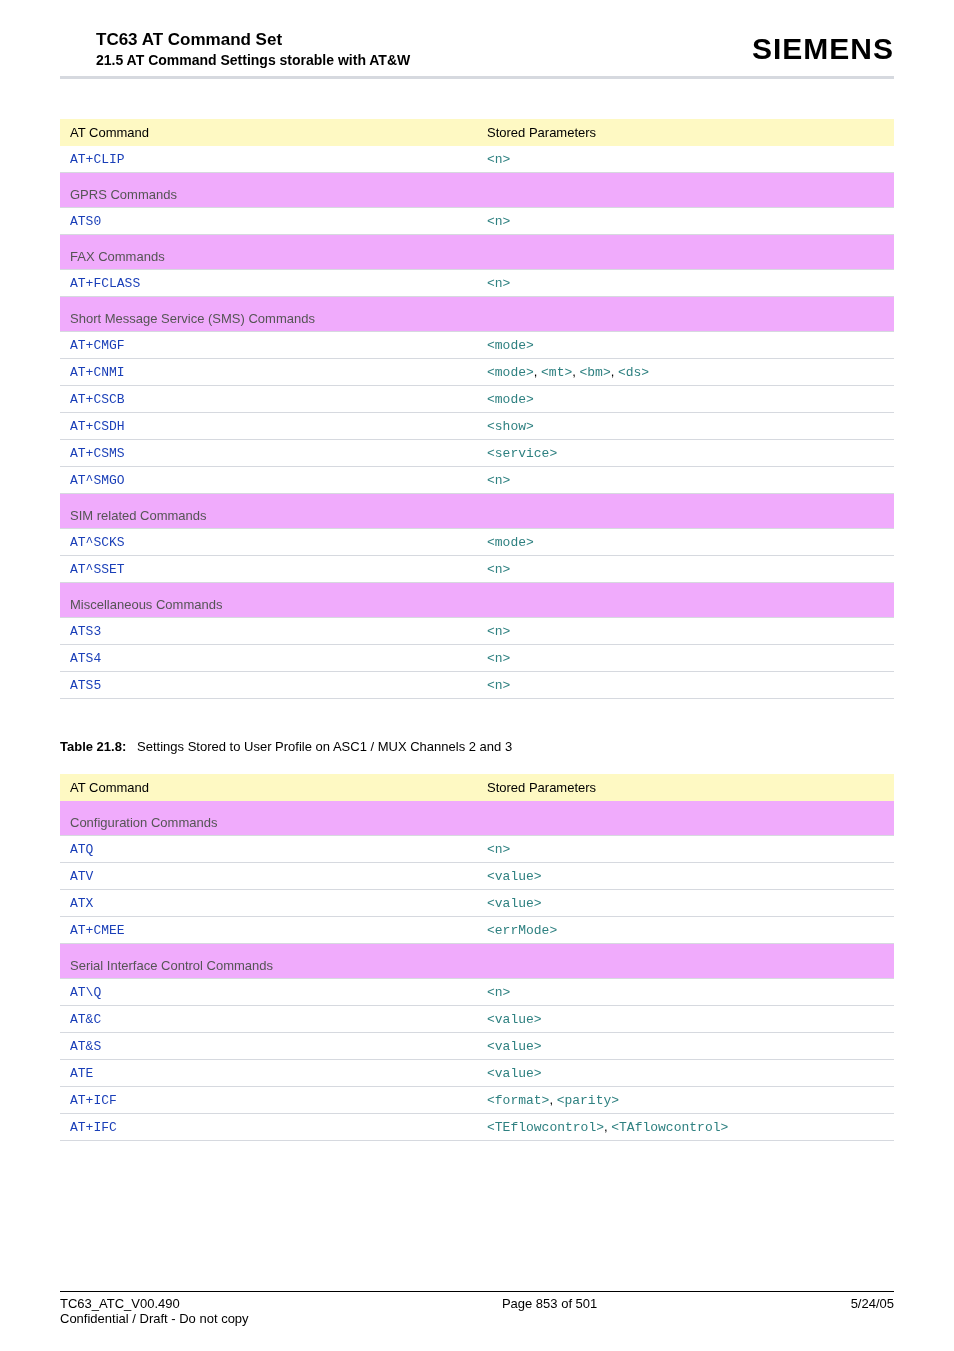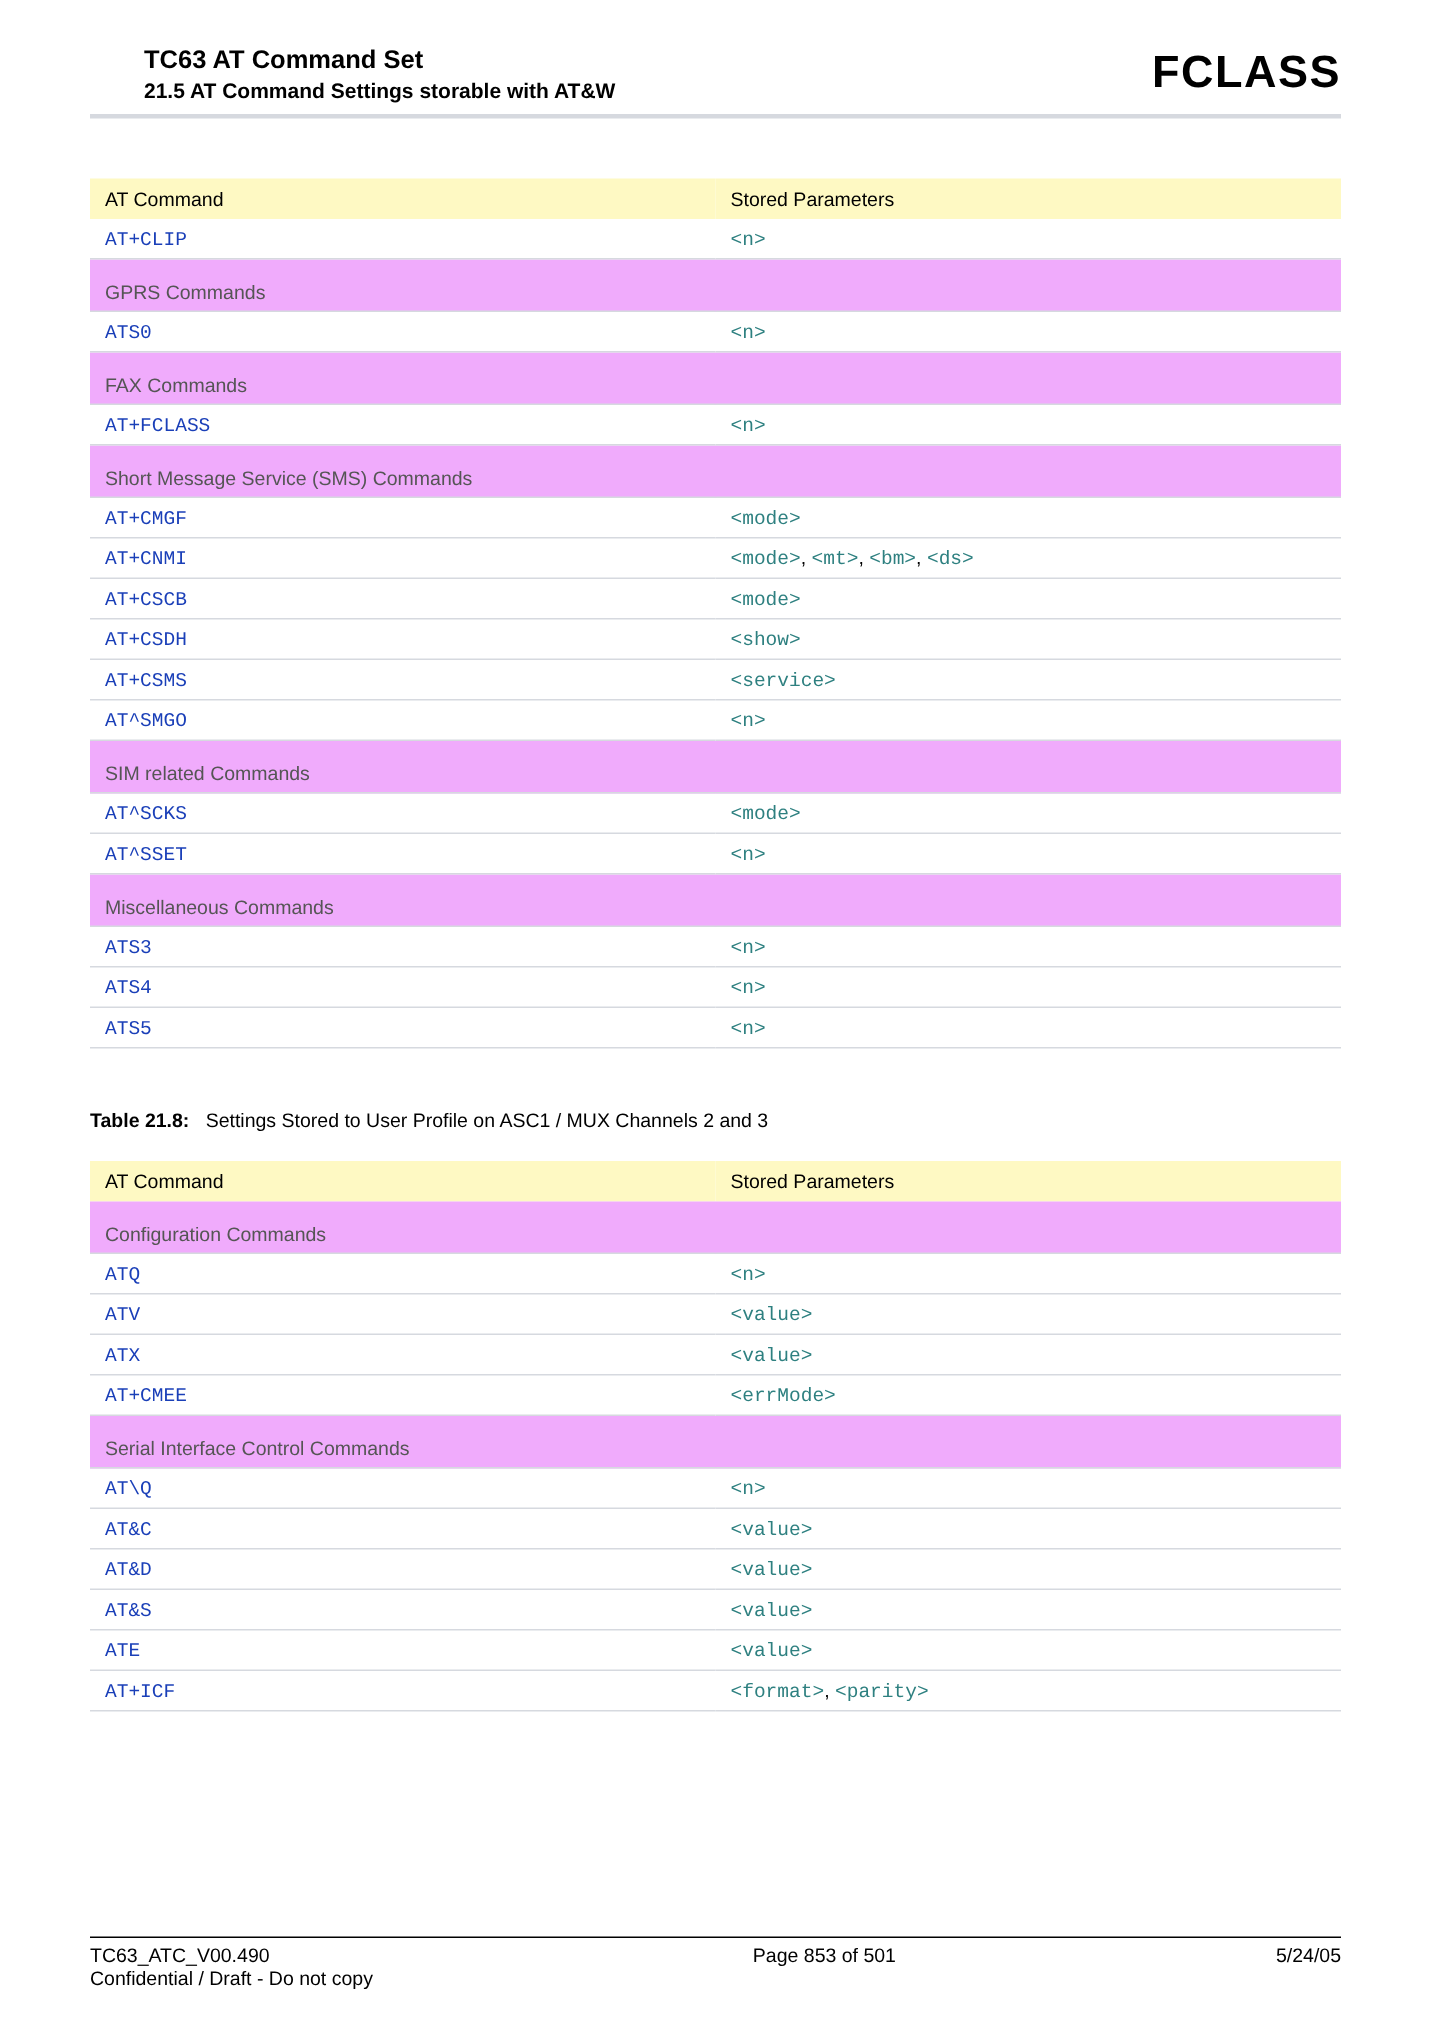--- a/index.html
+++ b/index.html
@@ -93,21 +93,21 @@
   .footer .fr { text-align: right; }
 </style>
 </head>
 <body>
 
 <div class="header">
   <div class="header-left">
     <div class="title-line1">TC63 AT Command Set</div>
     <div class="title-line2">21.5 AT Command Settings storable with AT&amp;W</div>
   </div>
-  <div class="brand">FCLASS</div>
+  <div class="brand">SIEMENS</div>
 </div>
 <hr class="hr-top">
 
 <table class="cmdtable" id="table1">
   <thead>
     <tr>
       <th>AT Command</th>
       <th>Stored Parameters</th>
     </tr>
   </thead>
@@ -224,34 +224,34 @@
       </tr>
       <tr>
         <td><span class="mono-blue">AT\Q</span></td>
         <td><span class="mono-green">&lt;n&gt;</span></td>
       </tr>
       <tr>
         <td><span class="mono-blue">AT&amp;C</span></td>
         <td><span class="mono-green">&lt;value&gt;</span></td>
       </tr>
       <tr>
-        <td><span class="mono-blue">AT&amp;D</span></td>
-        <td><span class="mono-green">&lt;value&gt;</span></td>
-      </tr>
-      <tr>
         <td><span class="mono-blue">AT&amp;S</span></td>
         <td><span class="mono-green">&lt;value&gt;</span></td>
       </tr>
       <tr>
         <td><span class="mono-blue">ATE</span></td>
         <td><span class="mono-green">&lt;value&gt;</span></td>
       </tr>
       <tr>
         <td><span class="mono-blue">AT+ICF</span></td>
         <td><span class="mono-green">&lt;format&gt;</span><span class="sep">, </span><span class="mono-green">&lt;parity&gt;</span></td>
+      </tr>
+      <tr>
+        <td><span class="mono-blue">AT+IFC</span></td>
+        <td><span class="mono-green">&lt;TEflowcontrol&gt;</span><span class="sep">, </span><span class="mono-green">&lt;TAflowcontrol&gt;</span></td>
       </tr>
     </tbody>
 </table>
 
 <div class="footer">
   <div class="fl">
     <div>TC63_ATC_V00.490</div>
     <div>Confidential / Draft - Do not copy</div>
   </div>
   <div class="fc">Page 853 of 501</div>

